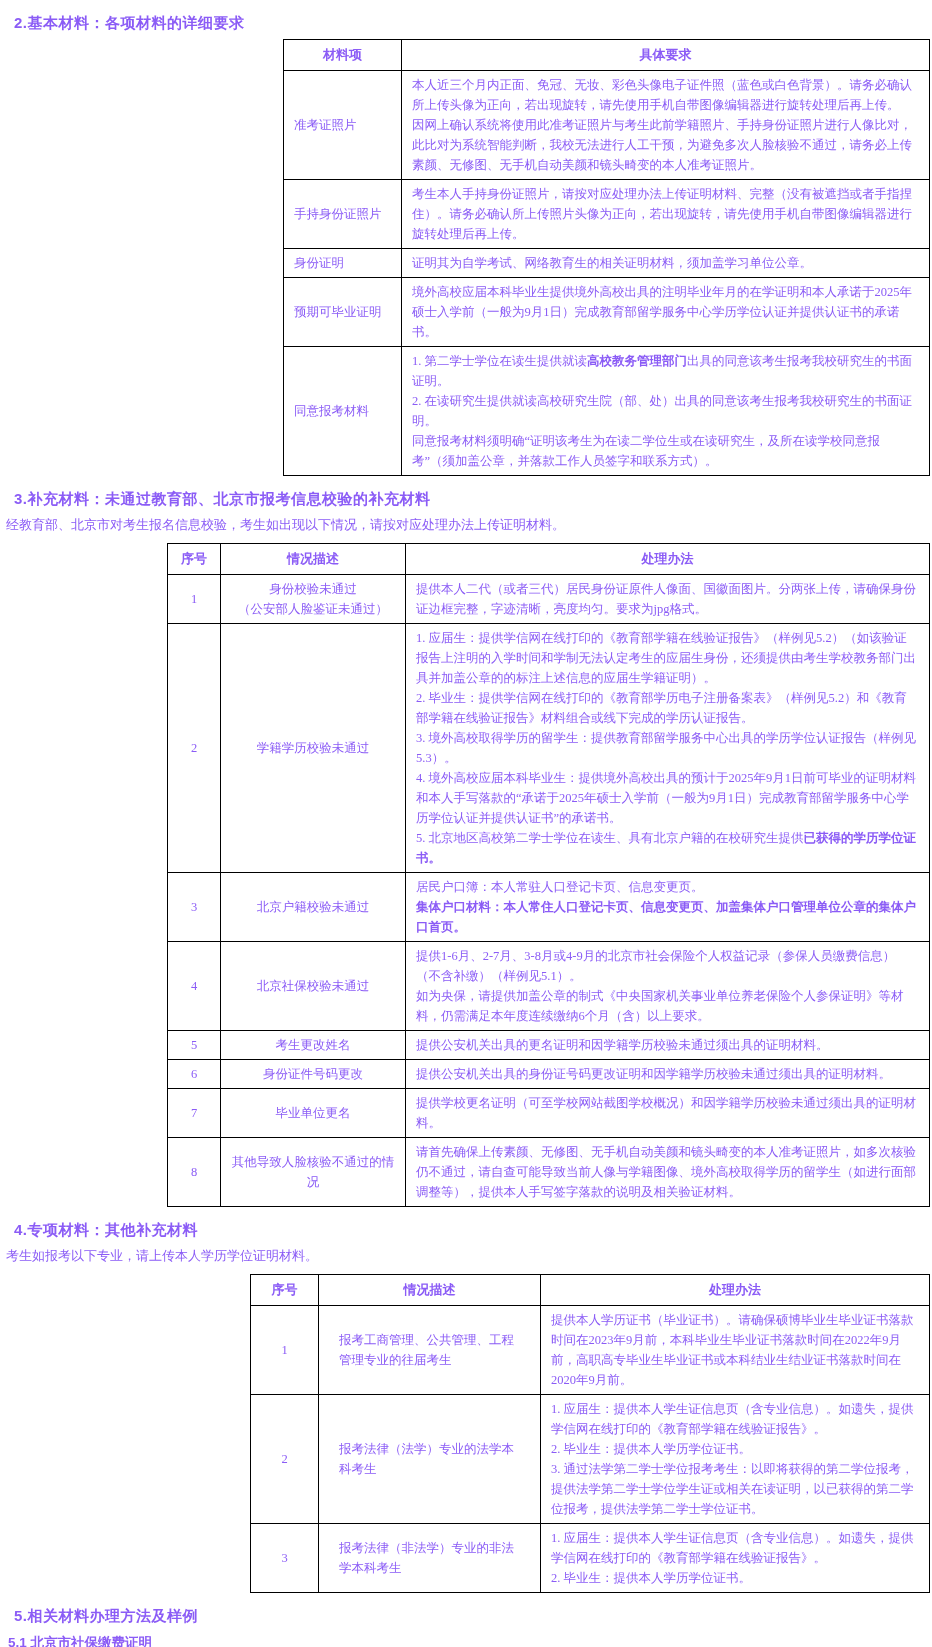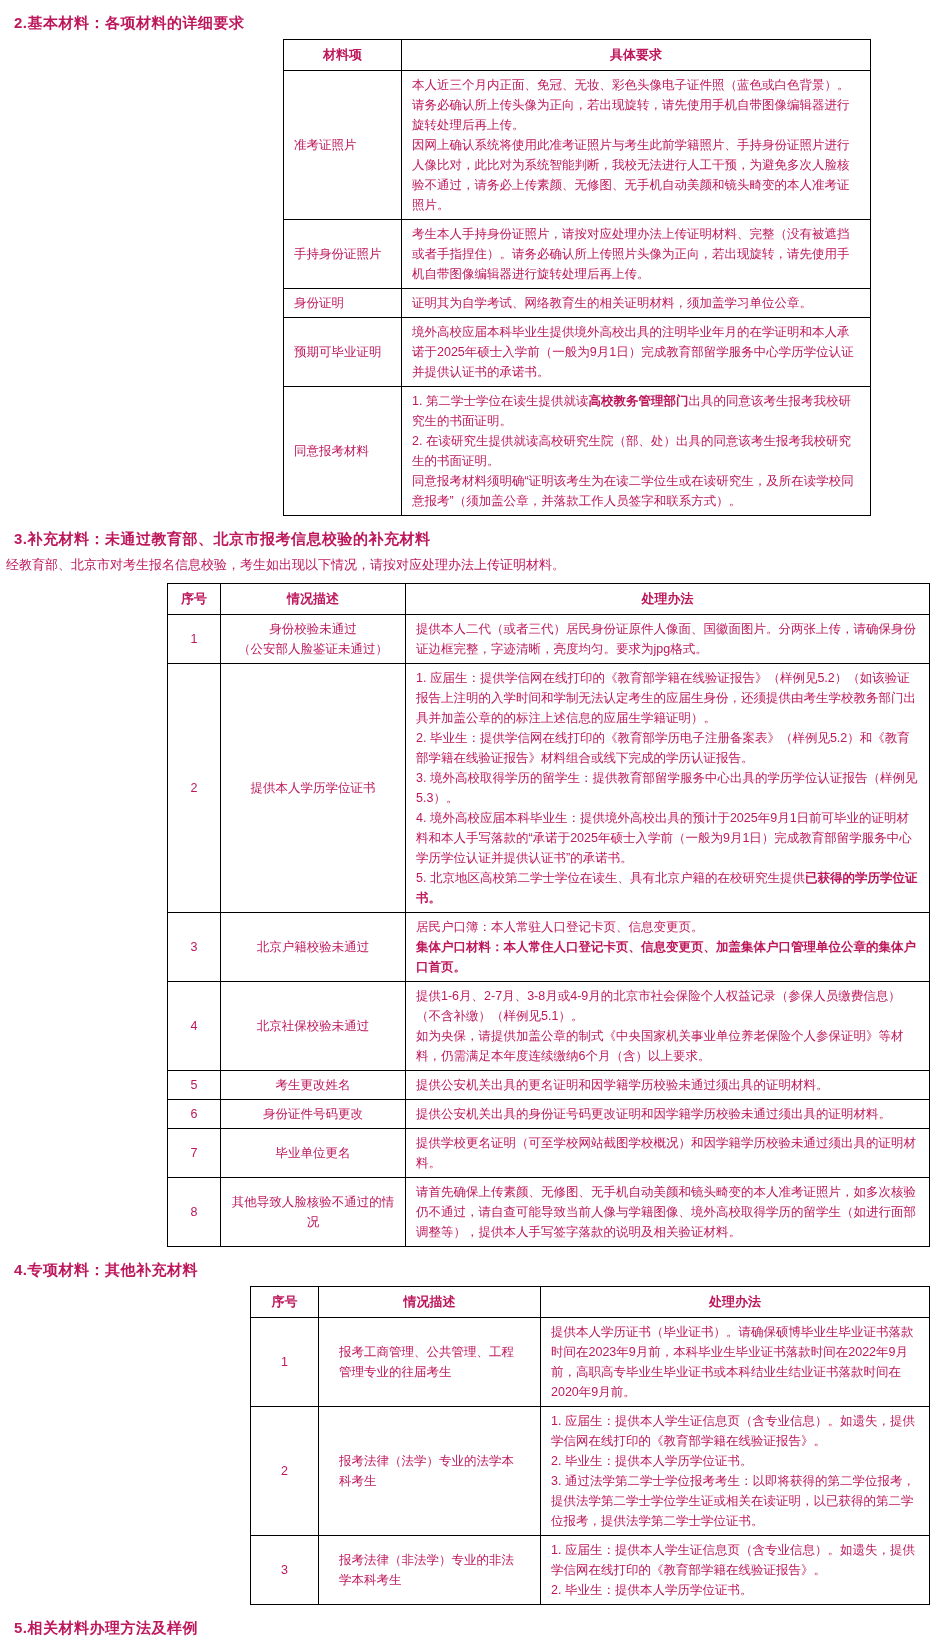--- a/index.html
+++ b/index.html
@@ -1,21 +1,21 @@
 <!DOCTYPE html>
 <html><head>
 <meta charset="utf-8">
 <style>
   html,body { margin:0; padding:0; background:#ffffff; }
   .page {
     position:relative;
     width:932px; height:1647px;
     overflow:hidden;
     background:#ffffff;
-    color:#be185d;
+    color:#8b5cf6;
     font-family:"Liberation Sans", sans-serif;
   }
   .sec-title {
     font-size:15px; font-weight:bold;
     margin:14px 0 6px 0; padding-left:14px;
     letter-spacing:0.5px;
   }
   .intro {
     font-size:13px; margin:0 0 8px 0; padding-left:6px;
     line-height:20px;
@@ -27,24 +27,24 @@
   table { border-collapse:collapse; table-layout:fixed; }
   th, td {
     border:1px solid #000;
     font-size:12.5px;
     line-height:20px;
     vertical-align:middle;
     white-space:pre-line;
     word-break:break-word;
   }
   th { font-size:13px; font-weight:bold; text-align:center; padding:5px 4px; }
-  td { padding:4px 10px; }
+  td { padding:4px 10px;font-family:Liberation Serif, serif; }
 
   
-  .t1 { margin-left:283px; width:588px; }
+  .t1 { margin-left:283px; width:647px; }
   .t1 col.c1 { width:118px; }
   .t1 td:nth-child(1) { text-align:left; }
   .t1 td:nth-child(2) { text-align:left; }
 
   
   .t2 { margin-left:167px; width:763px; }
   .t2 col.c1 { width:53px; }
   .t2 col.c2 { width:185px; }
   .t2 td:nth-child(1), .t2 td:nth-child(2) { text-align:center; padding:4px 6px; }
   .t2 td:nth-child(3) { text-align:left; }
@@ -118,21 +118,21 @@
       </thead>
     <tbody>
         <tr>
           <td>1</td>
           <td>身份校验未通过
 （公安部人脸鉴证未通过）</td>
           <td>提供本人二代（或者三代）居民身份证原件人像面、国徽面图片。分两张上传，请确保身份证边框完整，字迹清晰，亮度均匀。要求为jpg格式。</td>
         </tr>
         <tr>
           <td>2</td>
-          <td>提供本人学历学位证书</td>
+          <td>学籍学历校验未通过</td>
           <td><span>1. 应届生：提供学信网在线打印的《教育部学籍在线验证报告》（样例见5.2）（如该验证报告上注明的入学时间和学制无法认定考生的应届生身份，还须提供由考生学校教务部门出具并加盖公章的的标注上述信息的应届生学籍证明）。
 2. 毕业生：提供学信网在线打印的《教育部学历电子注册备案表》（样例见5.2）和《教育部学籍在线验证报告》材料组合或线下完成的学历认证报告。
 3. 境外高校取得学历的留学生：提供教育部留学服务中心出具的学历学位认证报告（样例见5.3）。
 4. 境外高校应届本科毕业生：提供境外高校出具的预计于2025年9月1日前可毕业的证明材料和本人手写落款的“承诺于2025年硕士入学前（一般为9月1日）完成教育部留学服务中心学历学位认证并提供认证书”的承诺书。
 5. 北京地区高校第二学士学位在读生、具有北京户籍的在校研究生提供</span><b>已获得的学历学位证书。</b></td>
         </tr>
         <tr>
           <td>3</td>
           <td>北京户籍校验未通过</td>
           <td><span>居民户口簿：本人常驻人口登记卡页、信息变更页。
@@ -161,20 +161,21 @@
         </tr>
         <tr>
           <td>8</td>
           <td>其他导致人脸核验不通过的情况</td>
           <td>请首先确保上传素颜、无修图、无手机自动美颜和镜头畸变的本人准考证照片，如多次核验仍不通过，请自查可能导致当前人像与学籍图像、境外高校取得学历的留学生（如进行面部调整等），提供本人手写签字落款的说明及相关验证材料。</td>
         </tr>
       </tbody>
   </table>
 
   <h2 class="sec-title">4.专项材料：其他补充材料</h2>
+  <p class="intro">考生如报考以下专业，请上传本人学历学位证明材料。</p>
   <table class="t3">
     <colgroup>
         <col class="c1">
         <col class="c2">
         <col class="c3">
       </colgroup>
     <thead>
         <tr>
           <th>序号</th>
           <th>情况描述</th>

